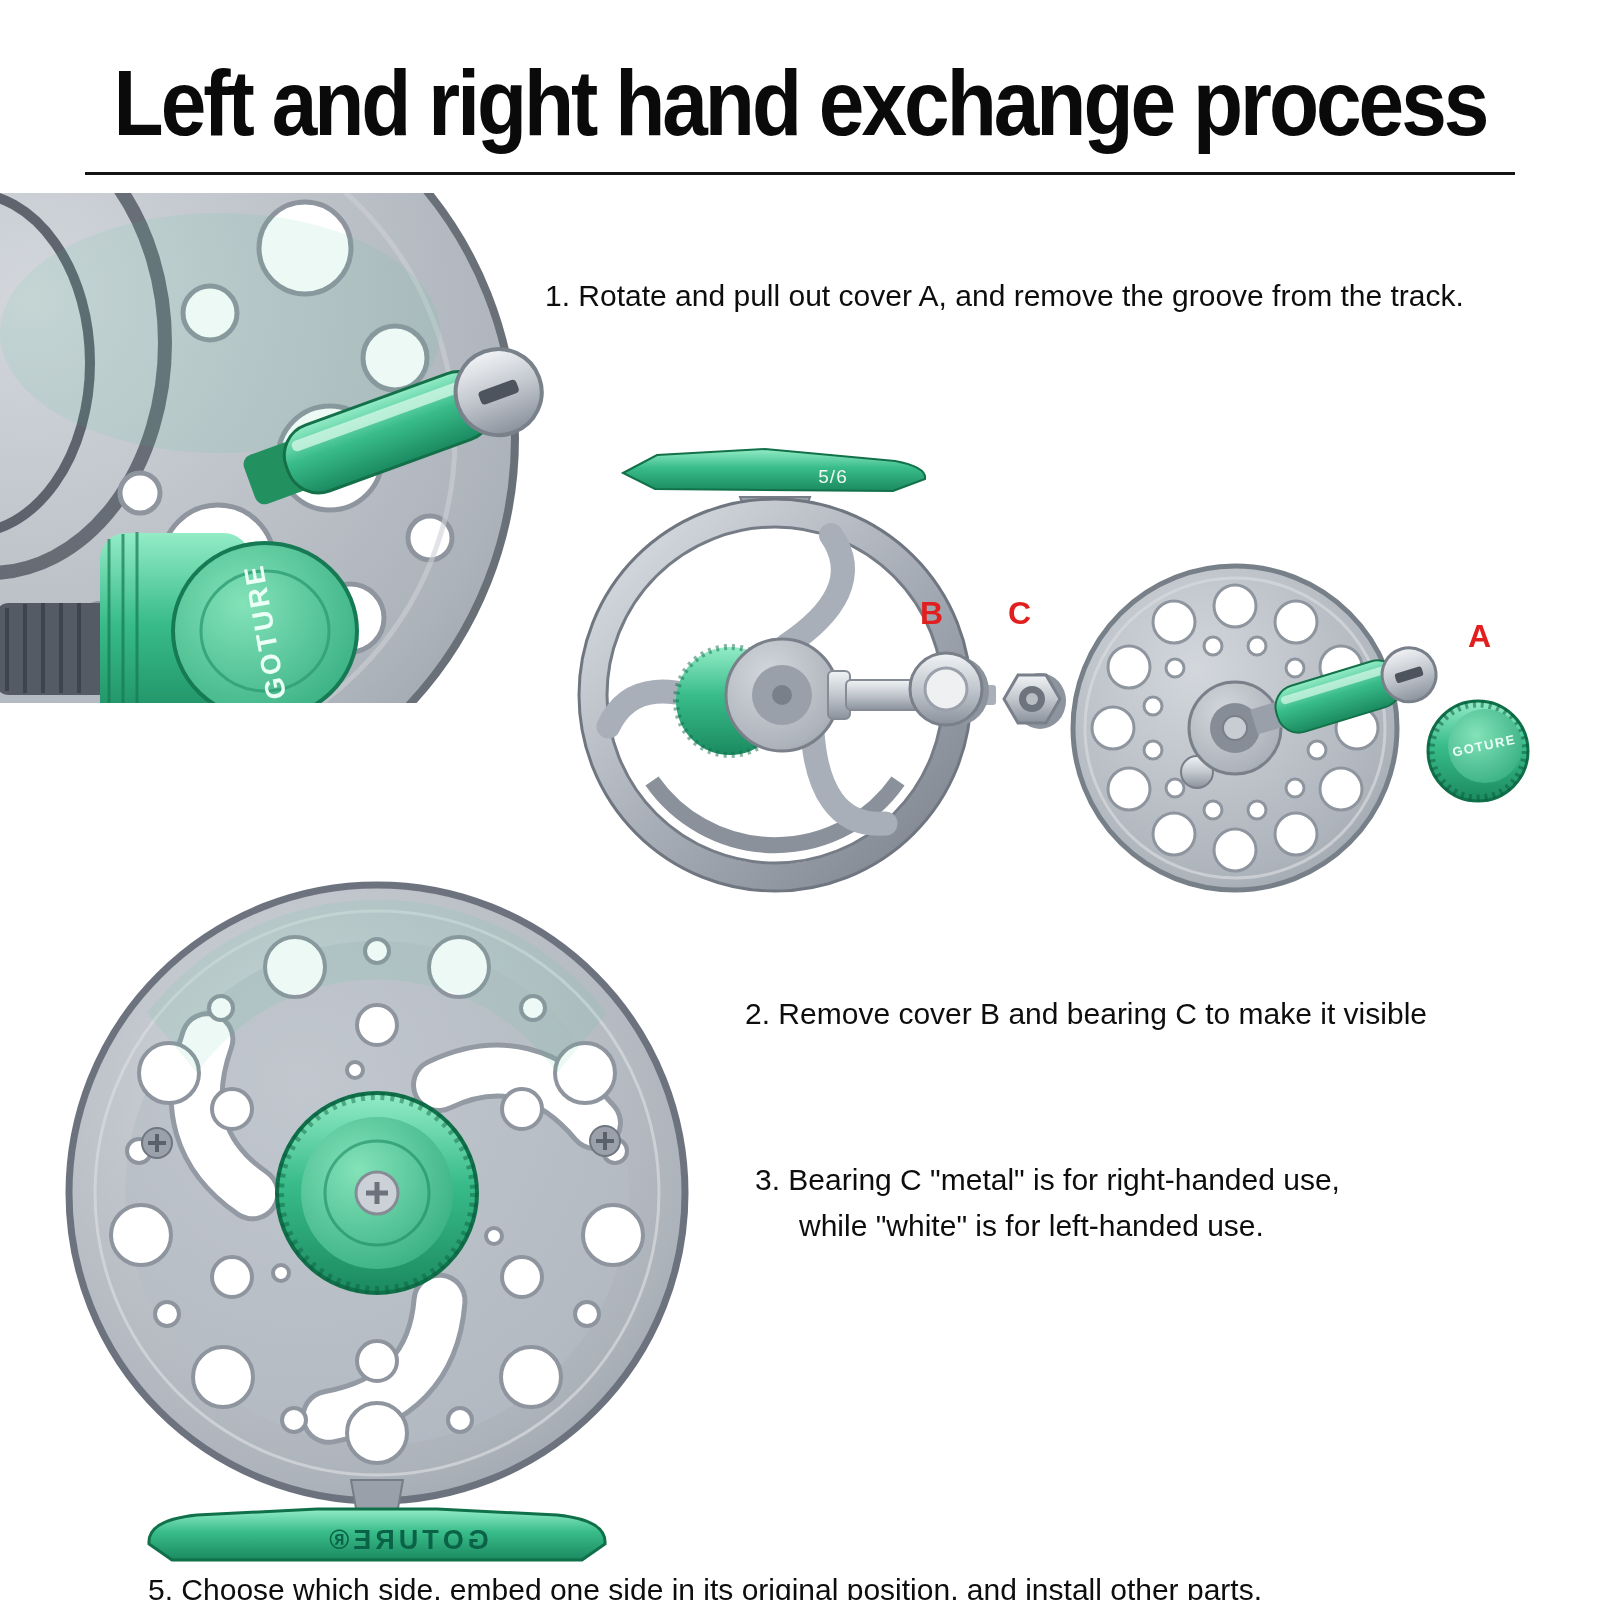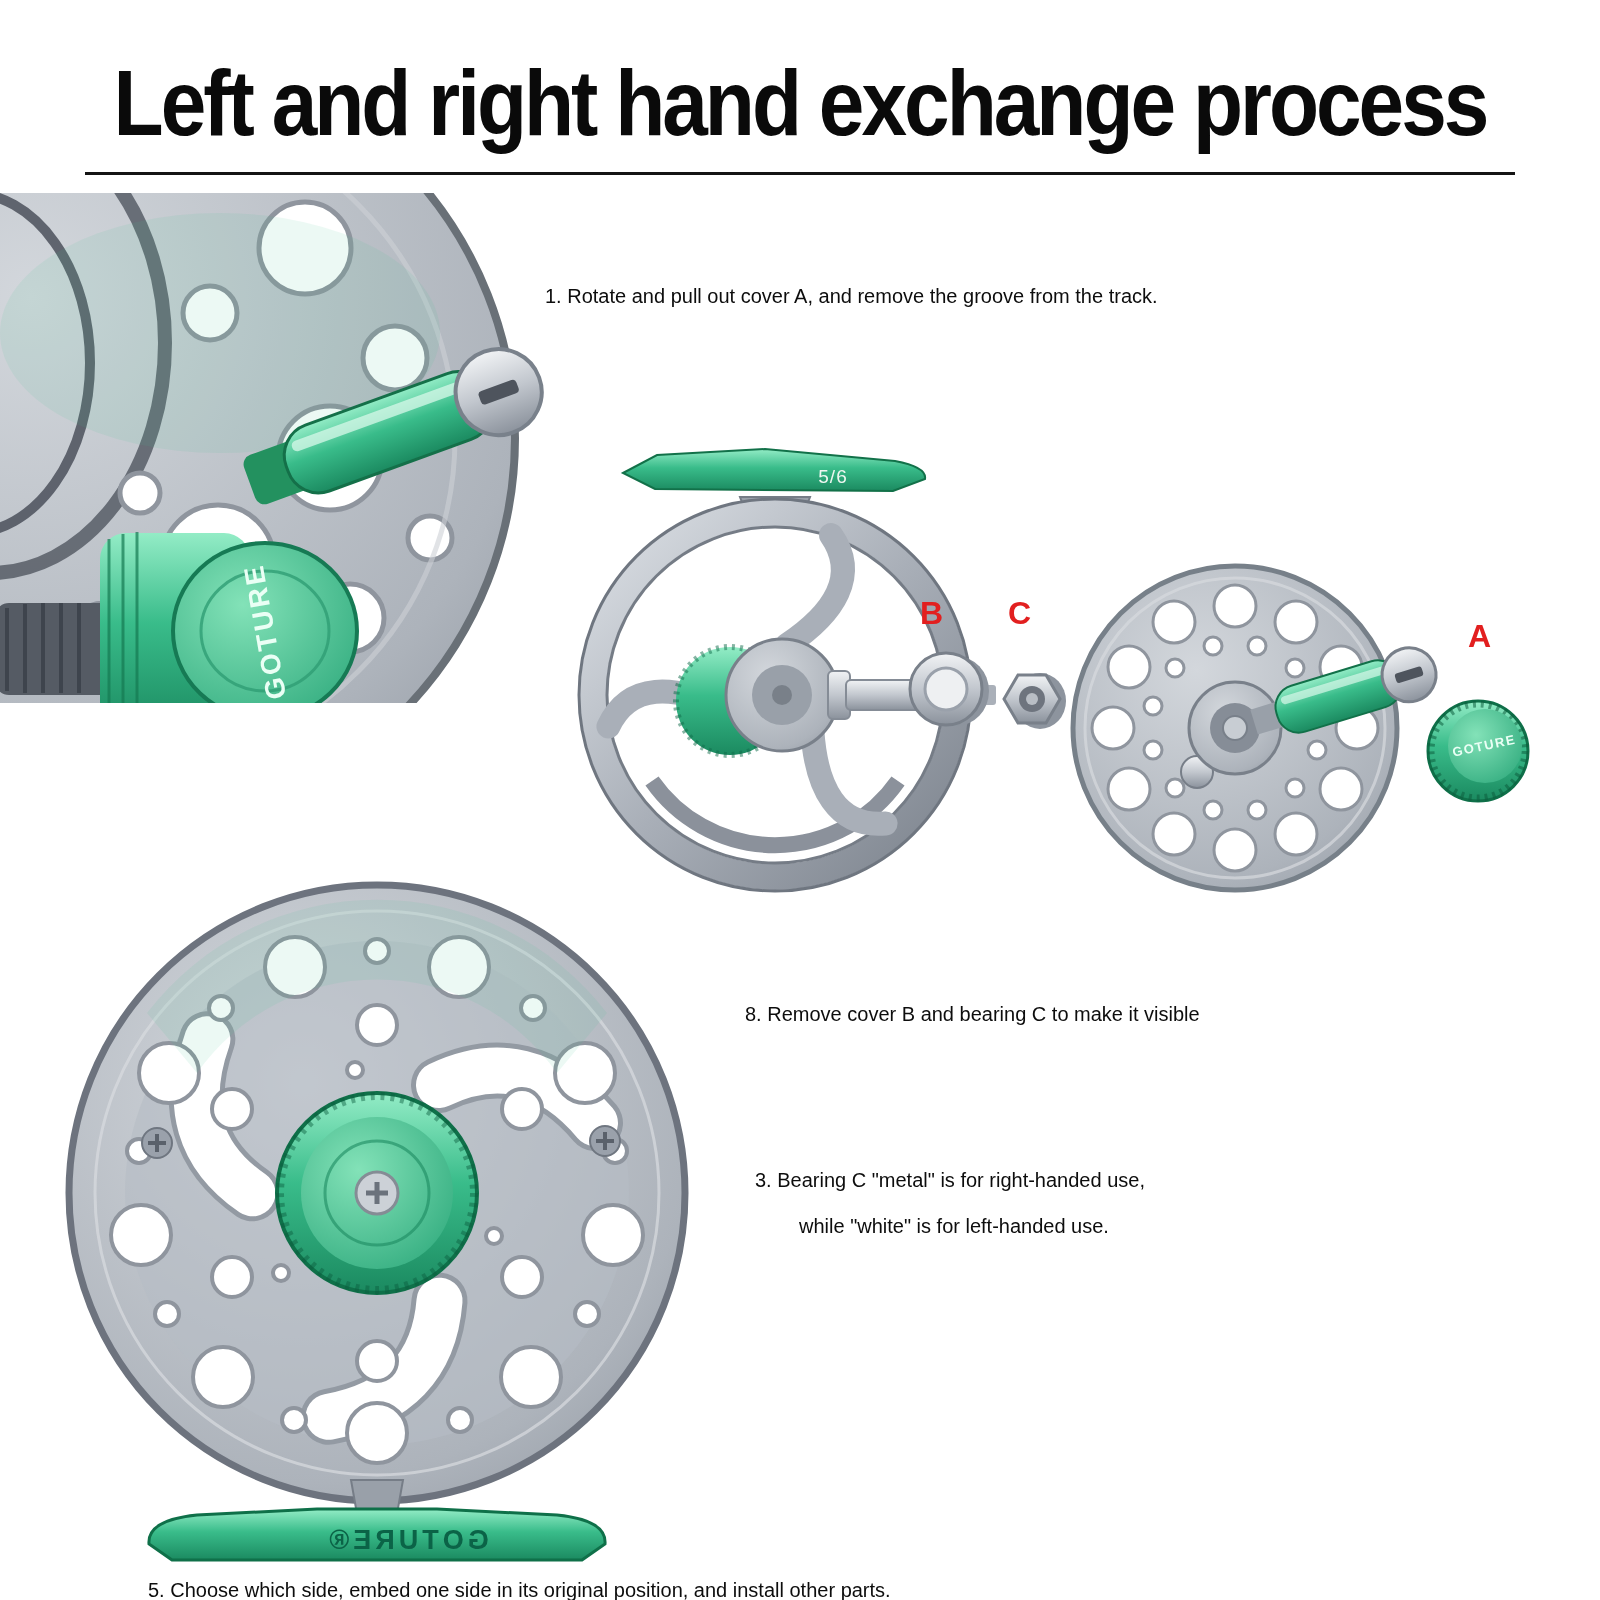--- a/index.html
+++ b/index.html
@@ -2,21 +2,21 @@
 <html><head>
 <meta charset="utf-8">
 <style>
   html,body{margin:0;padding:0;background:#fff;}
   body{font-family:"Liberation Sans",sans-serif;color:#0d0d0d;}
   .page{position:relative;width:1600px;height:1600px;background:#ffffff;overflow:hidden;margin-top:33px;}
   .title{position:absolute;top:18px;left:0;width:100%;text-align:center;font-size:82px;font-weight:bold;
          letter-spacing:-3px;white-space:nowrap;color:#0a0a0a;margin:0;
          transform:scaleY(1.12);transform-origin:center top;}
   .title-rule{position:absolute;top:139px;left:85px;width:1430px;height:3px;background:#141414;}
-  .step{position:absolute;font-size:20px;line-height:46px;color:#0d0d0d;white-space:nowrap;z-index:5;}
+  .step{position:absolute;font-size:30px;line-height:46px;color:#0d0d0d;white-space:nowrap;z-index:5;}
   #step1{left:545px;top:240px;}
   #step2{left:745px;top:958px;}
   #step3{left:755px;top:1124px;white-space:normal;width:760px;}
   #step3 .cont{padding-left:44px;}
   #step4{left:148px;top:1534px;}
   .part-label{position:absolute;font-size:32px;font-weight:bold;color:#e21f1f;z-index:6;}
   #label-b{left:920px;top:562px;}
   #label-c{left:1008px;top:562px;}
   #label-a{left:1468px;top:585px;}
   .ill{position:absolute;z-index:1;}
@@ -276,21 +276,21 @@
       </g>
     </g>
     <g transform="translate(322,0)">
       <path d="M -26 612 L 26 612 L 20 646 L -20 646 Z" fill="#99a0a9" stroke="#767d87" stroke-width="2"></path>
       <path d="M -228 676 Q -230 652 -180 647 L -60 641 L 60 641 L 180 647 Q 230 652 228 676 L 205 692 L -205 692 Z" fill="url(#gGreen)" stroke="#0f7049" stroke-width="3"></path>
       <text transform="translate(30,681) scale(-1,1)" text-anchor="middle" font-size="27" font-weight="bold" letter-spacing="4" fill="#0b6347">GOTURE®</text>
     </g>
   </svg>
 
   <div class="step" id="step1">1. Rotate and pull out cover A, and remove the groove from the track.</div>
-  <div class="step" id="step2">8. Remove cover B and bearing C to make it visible</div>
+  <div class="step" id="step2">2. Remove cover B and bearing C to make it visible</div>
   <div class="step" id="step3">
     <div>3. Bearing C "metal" is for right-handed use,</div>
     <div class="cont">while "white" is for left-handed use.</div>
   </div>
   <div class="step" id="step4">5. Choose which side, embed one side in its original position, and install other parts.</div>
 
   <div class="part-label" id="label-b">B</div>
   <div class="part-label" id="label-c">C</div>
   <div class="part-label" id="label-a">A</div>
 

